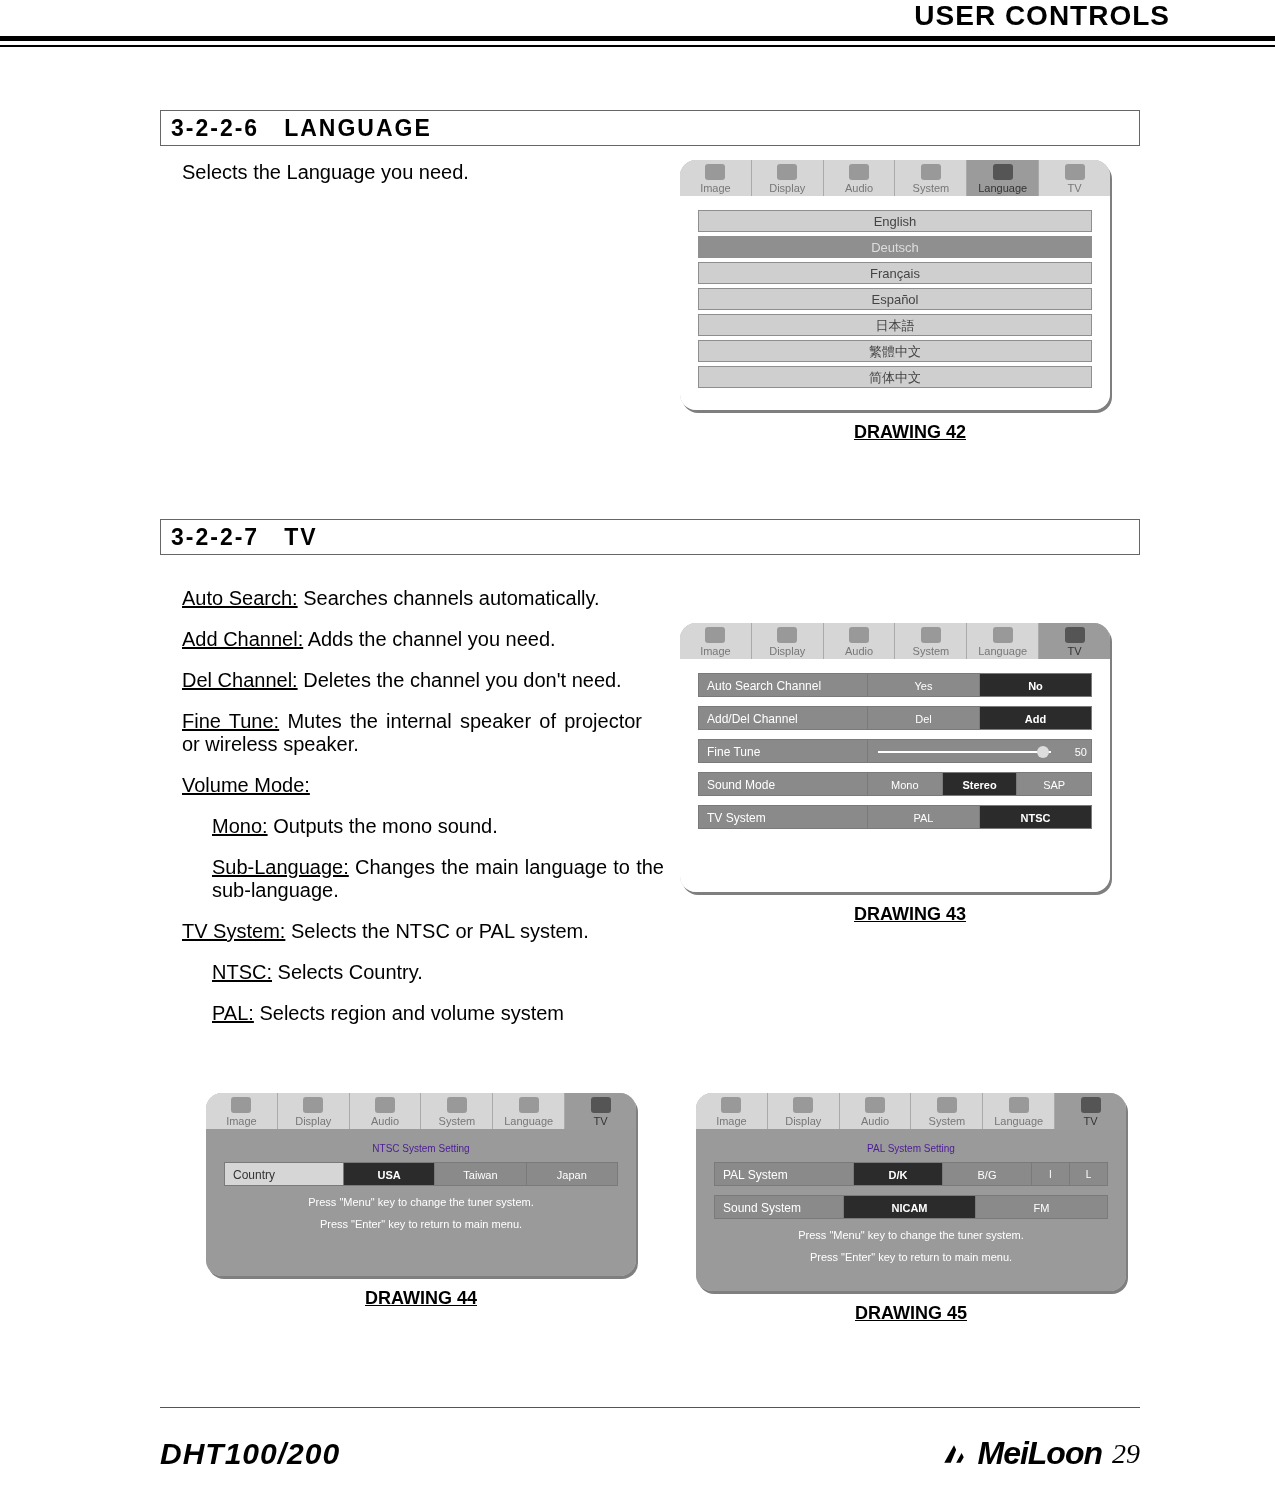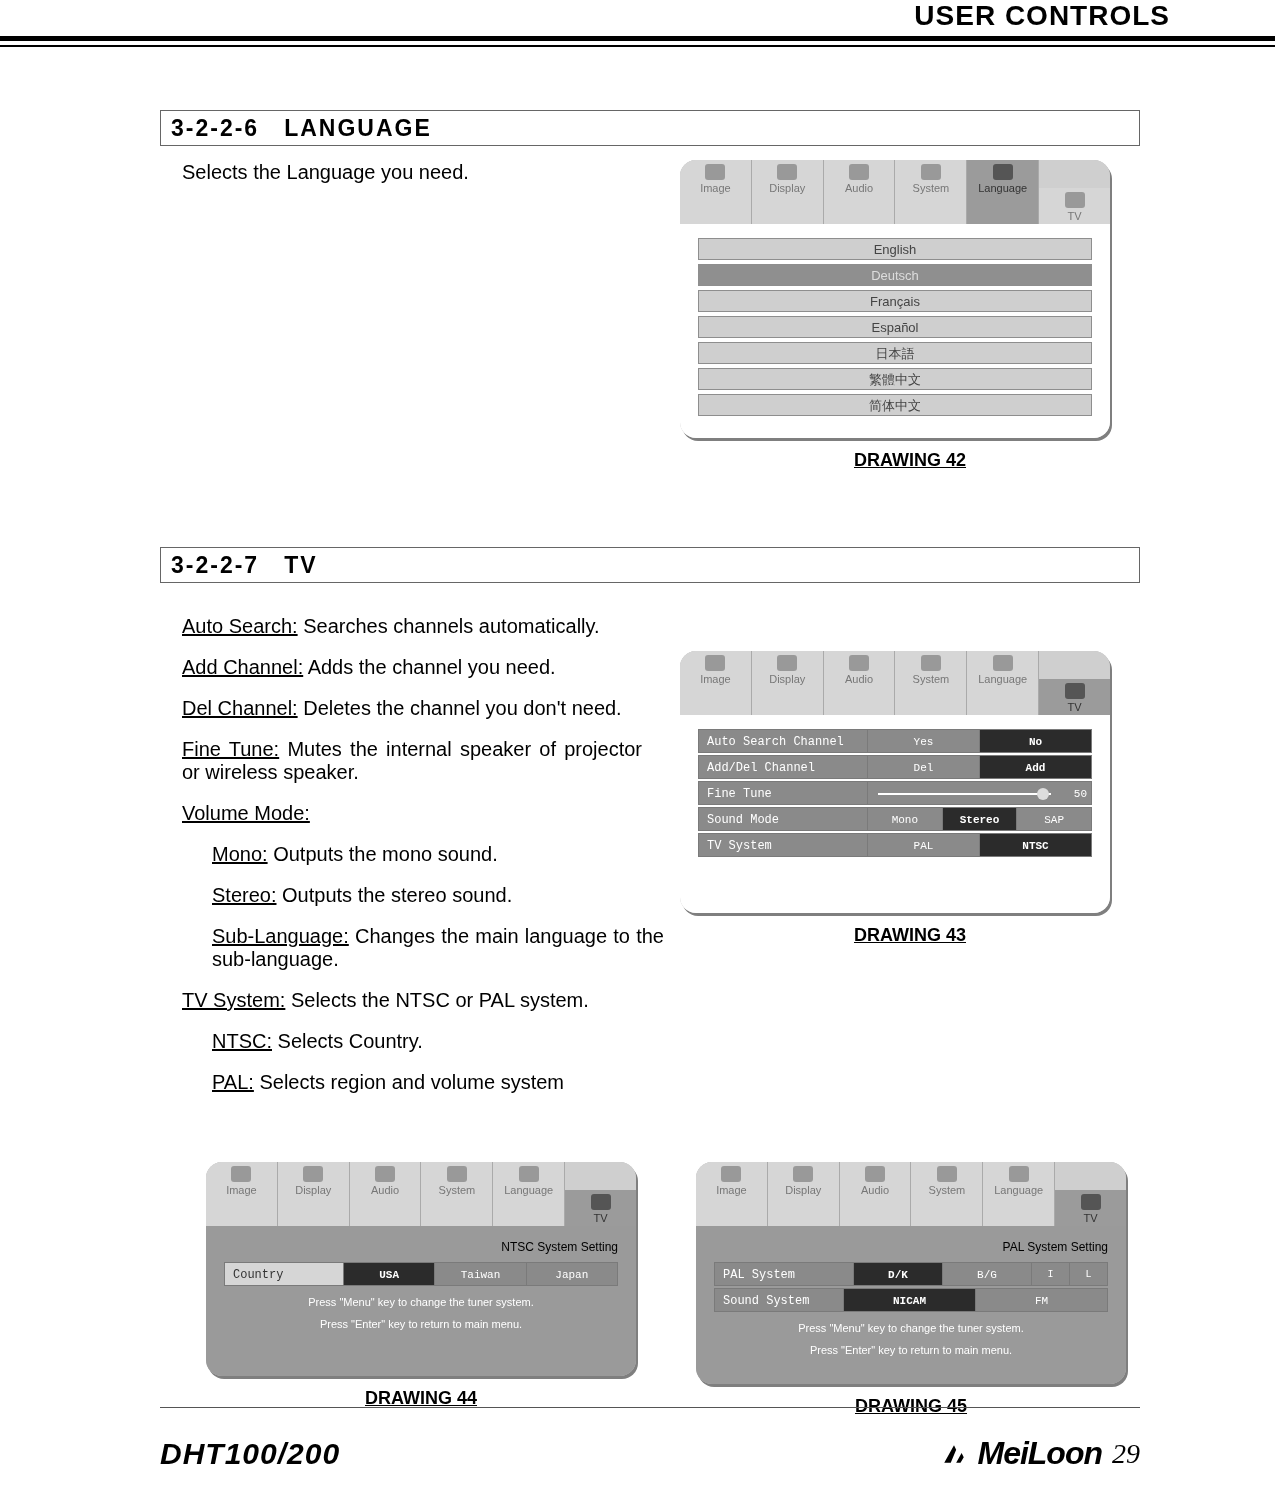--- a/index.html
+++ b/index.html
@@ -27,42 +27,42 @@
   .feat .u { text-decoration: underline; }
   .sub { margin-left: 52px; margin-bottom: 18px; font-size: 20px; text-align: justify; }
   .sub .u { text-decoration: underline; }
 
   .caption { font-weight: 700; text-decoration: underline; font-size: 18px; text-align: center; margin-top: 12px; }
 
   
   .osd { width: 430px; border-radius: 16px; background: #bfbfbf; box-shadow: 2px 3px 0 rgba(0,0,0,.5); overflow: hidden; }
   .osd-tabs { display: flex; background: #cfcfcf; }
   .osd-tab { flex: 1; text-align: center; font-size: 11px; color: #777; padding: 4px 0 2px 0; border-right: 1px solid #aaa; background: #d6d6d6; }
-  .osd-tab:last-child { border-right: none; margin-top: 28px; }
+  .osd-tab:last-child { border-right: none; }
   .osd-tab.active { background: #9b9b9b; color: #333; }
   .osd-tab .ic { display: block; width: 20px; height: 16px; margin: 0 auto 2px auto; background: #999; border-radius: 3px; }
   .osd-tab.active .ic { background: #555; }
 
   .osd-body { padding: 14px 18px 18px 18px; background: #ffffff; }
   .lang-row { margin: 0 0 4px 0; height: 22px; line-height: 22px; text-align: center; font-size: 13px; color: #444; background: #cfcfcf; border: 1px solid #8e8e8e; }
   .lang-row.active { background: #8f8f8f; color: #ddd; }
 
-  .menu-row { display: flex; align-items: center; height: 24px; margin-bottom: 2px; font-family: Liberation Mono, monospace; }
+  .menu-row { display: flex; align-items: center; height: 24px; margin-bottom: 9px; }
   .menu-row .lab { width: 170px; font-size: 12px; color: #fff; background: #8a8a8a; height: 24px; line-height: 24px; padding-left: 8px; border: 1px solid #7a7a7a; }
   .opts { flex: 1; display: flex; height: 24px; }
   .opt { flex: 1; text-align: center; font-size: 11px; color: #fff; line-height: 24px; border: 1px solid #7a7a7a; background: #8a8a8a; border-left: none; }
   .opt.sel { background: #2b2b2b; font-weight: 700; }
   .opt.small { flex: 0 0 38px; font-size: 10px; }
   .slider-bar { flex: 1; height: 24px; border: 1px solid #7a7a7a; background: #8a8a8a; border-left: none; position: relative; }
   .slider-bar::before { content:""; position:absolute; left:10px; right:40px; top:11px; height:2px; background:#fff; }
   .slider-bar::after { content:""; position:absolute; right:42px; top:6px; width:12px; height:12px; border-radius:50%; background:#ddd; }
   .slider-val { position:absolute; right:4px; top:0; width:30px; height:24px; line-height:24px; font-size:11px; text-align:right; color:#fff; }
 
   .osd-hint { text-align: center; font-size: 11px; color: #fff; margin-top: 10px; }
-  .osd-title { text-align: right; font-size: 12px; color: #000000; margin-bottom: 8px; }
+  .osd-title { text-align: center; font-size: 10px; color: #4c1d95; margin-bottom: 8px; }
 
   .bottom-row { display: flex; gap: 60px; margin: 50px 0 0 46px; }
   .bottom-col { width: 430px; }
 
   
   .rule-foot { position: absolute; bottom: 92px; left: 160px; width: 980px; height: 1px; background: #555; }
   .footer { position: absolute; bottom: 28px; left: 160px; width: 980px; display: flex; align-items: center; justify-content: space-between; }
   .model { font-weight: 700; font-style: italic; font-size: 30px; letter-spacing: 1px; }
   .logo { display: flex; align-items: center; gap: 10px; }
   .logo-text { font-family: Arial, sans-serif; font-weight: 900; font-style: italic; font-size: 32px; letter-spacing: -1px; }
@@ -120,21 +120,20 @@
     <div style="height:18px"></div>
 
     <div class="row">
       <div class="col-left">
         <p class="feat"><span class="u">Auto Search:</span><span> Searches channels automatically.</span></p>
         <p class="feat"><span class="u">Add Channel:</span><span> Adds the channel you need.</span></p>
         <p class="feat"><span class="u">Del Channel:</span><span> Deletes the channel you don't need.</span></p>
         <p class="feat"><span class="u">Fine Tune:</span><span> Mutes the internal speaker of projector or wireless speaker.</span></p>
         <p class="feat"><span class="u">Volume Mode:</span></p>
         <p class="sub"><span class="u">Mono:</span><span> Outputs the mono sound.</span></p>
-        <p class="sub"><span class="u">Stereo:</span><span> Outputs the stereo sound.</span></p>
         <p class="sub"><span class="u">Sub-Language:</span><span> Changes the main language to the sub-language.</span></p>
         <p class="feat"><span class="u">TV System:</span><span> Selects the NTSC or PAL system.</span></p>
         <p class="sub"><span class="u">NTSC:</span><span> Selects Country.</span></p>
         <p class="sub"><span class="u">PAL:</span><span> Selects region and volume system</span></p>
       </div>
       <div class="col-right" style="padding-top:36px;">
         <div class="osd">
           <div class="osd-tabs">
             <div class="osd-tab"><span class="ic"></span><span>Image</span></div>
             <div class="osd-tab"><span class="ic"></span><span>Display</span></div>

